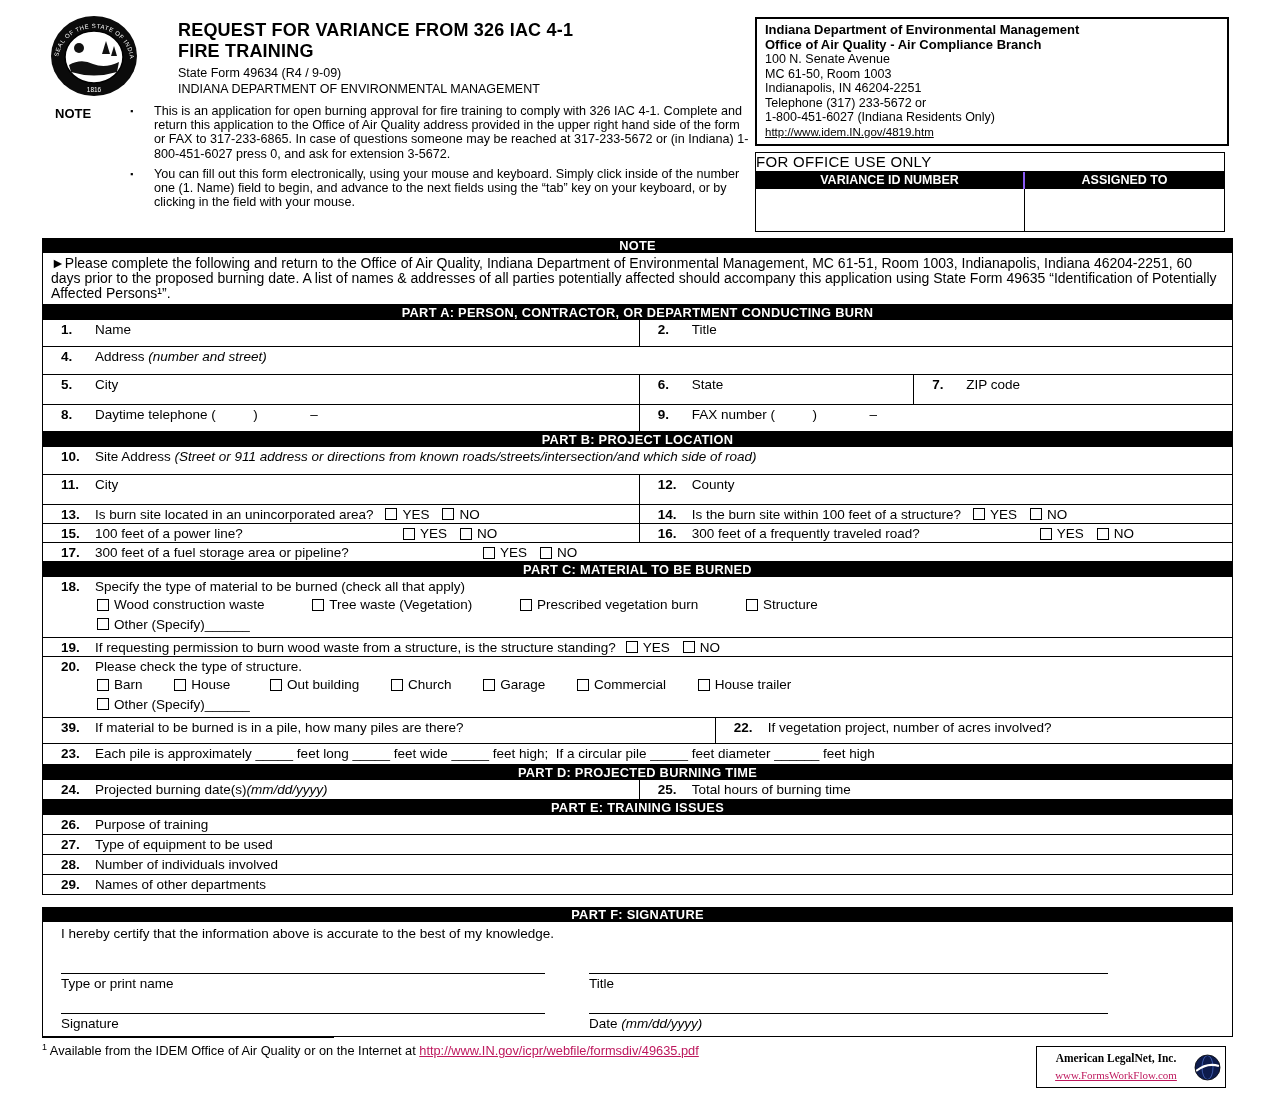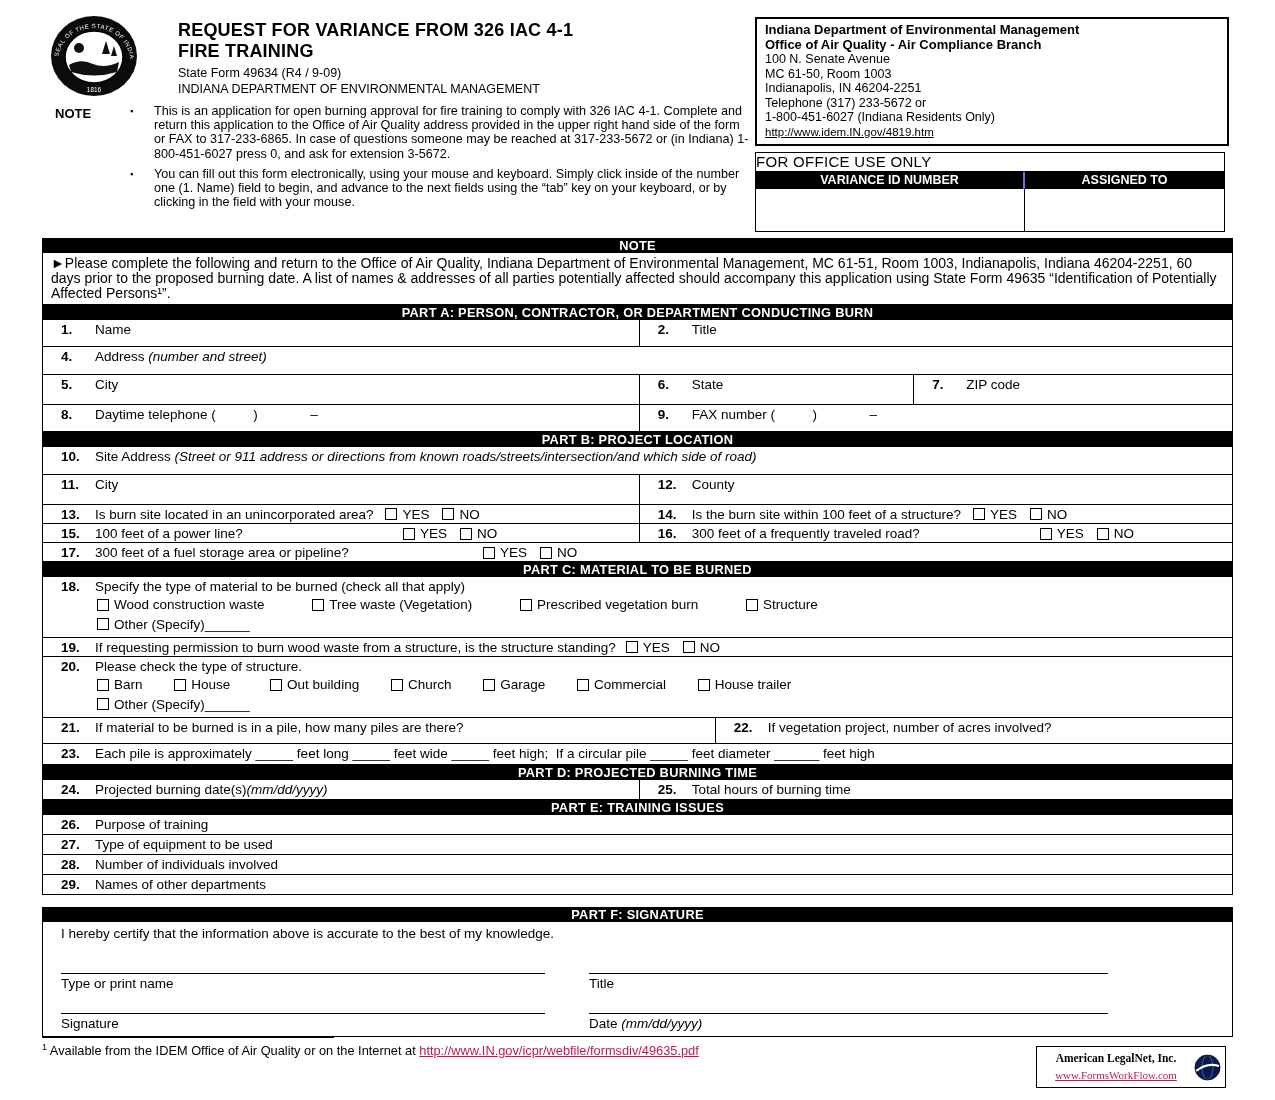--- a/index.html
+++ b/index.html
@@ -314,21 +314,21 @@
         </div>
         <div class="optline">
           <span class="opt">
               <span class="cb"></span>
               <span class="cbl">Other (Specify)______</span>
             </span>
         </div>
       </div>
     </div>
     <div class="row" style="min-height:26px">
-      <div class="cell w56"><span class="num">21.</span><span class="lbl">If material to be burned is in a pile, how many piles are there?</span></div>
+      <div class="cell w56"><span class="num">39.</span><span class="lbl">If material to be burned is in a pile, how many piles are there?</span></div>
       <div class="cell"><span class="num">22.</span><span class="lbl">If vegetation project, number of acres involved?</span></div>
     </div>
     <div class="row" style="min-height:21px">
       <div class="cell"><span class="num">23.</span><span class="lbl pre">Each pile is approximately _____ feet long _____ feet wide _____ feet high;  If a circular pile _____ feet diameter ______ feet high</span></div>
     </div>
 
     <div class="bar">PART D: PROJECTED BURNING TIME</div>
     <div class="row" style="min-height:20px">
       <div class="cell w50"><span class="num">24.</span><span class="lbl">Projected burning date(s)</span><i class="lbl">(mm/dd/yyyy)</i></div>
       <div class="cell"><span class="num">25.</span><span class="lbl">Total hours of burning time</span></div>

